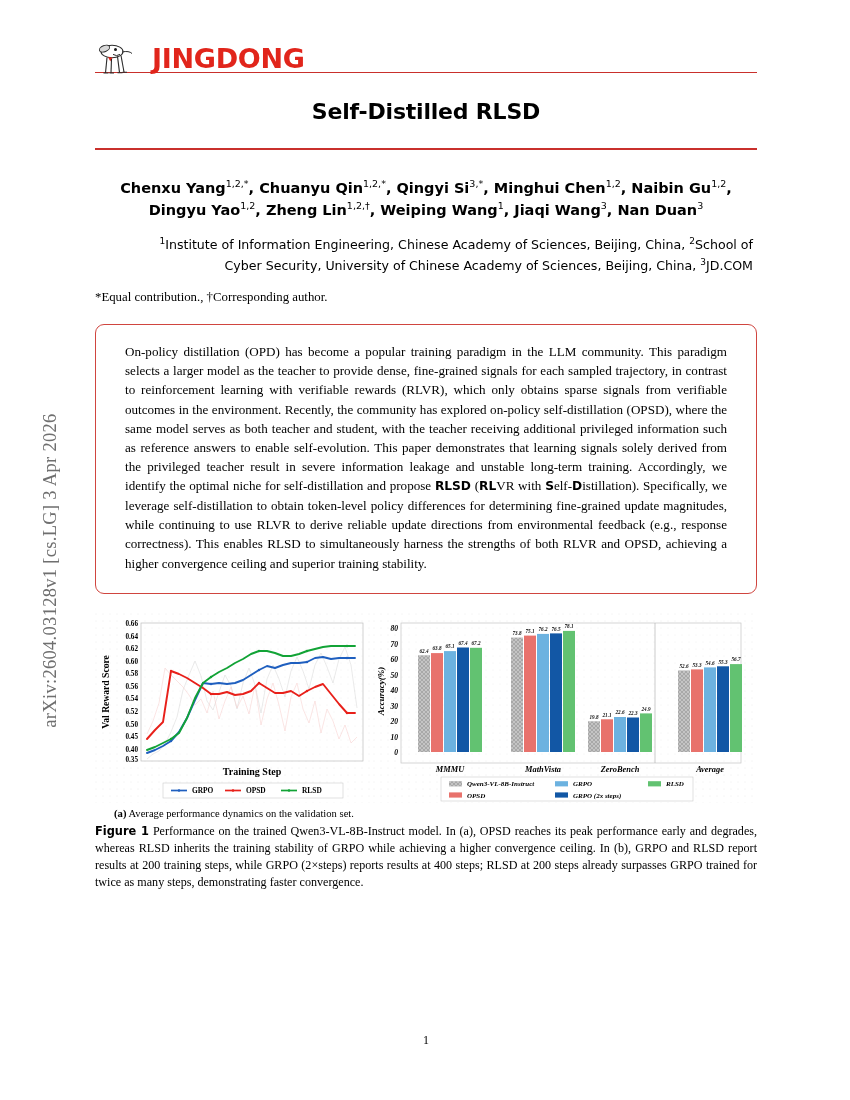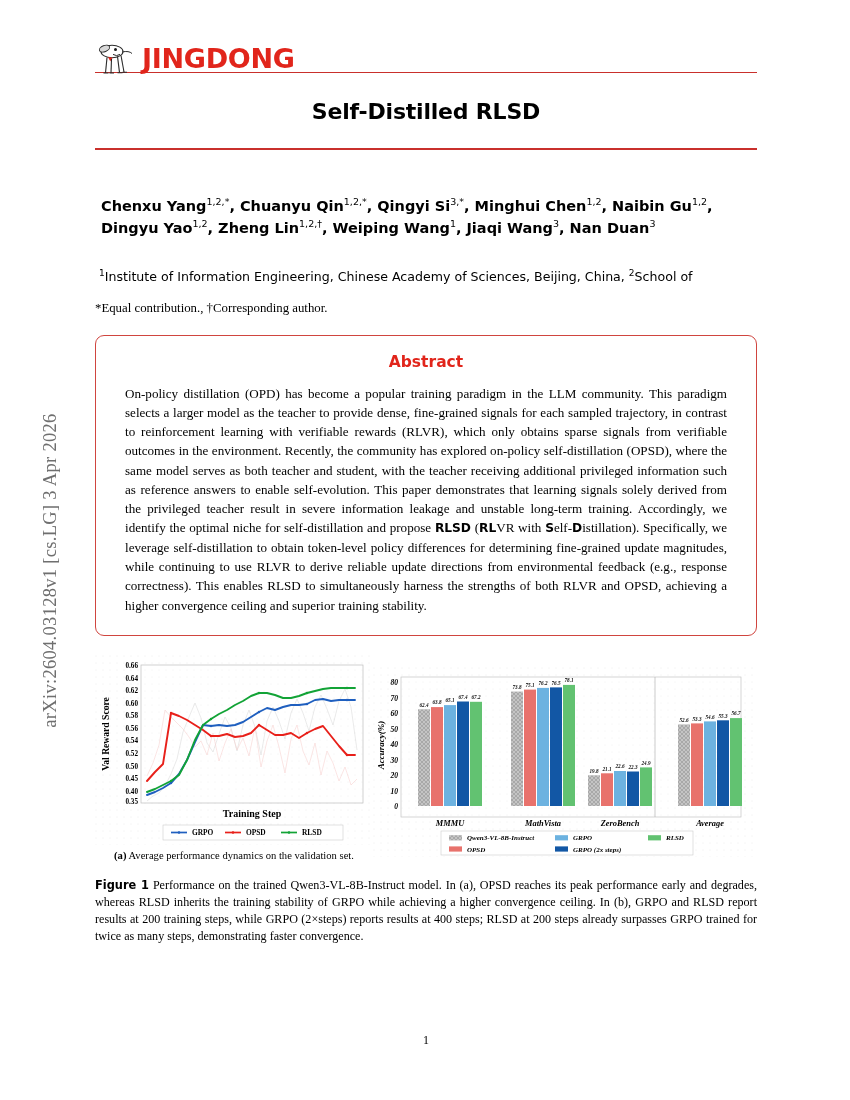--- a/index.html
+++ b/index.html
@@ -38,21 +38,21 @@
     position: absolute;
     left: 95px; top: 0;
     width: 662px;
     height: 1100px;
   }
 
   
   .logo-row {
     display: flex;
     align-items: center;
-    gap: 7px;
+    gap: 17px;
     padding-top: 55px;
     height: 62px;
   }
   .logo-mark { width: 40px; height: 34px; flex: 0 0 auto; }
   .logo-text {
     font-family: "DejaVu Sans", sans-serif;
     font-weight: bold;
     font-size: 27px;
     color: #e1251b;
     letter-spacing: -0.3px;
@@ -68,36 +68,36 @@
     text-align: center;
     font-family: "DejaVu Sans", sans-serif;
     font-weight: bold;
     font-size: 22px;
     letter-spacing: -0.2px;
     margin-top: 26px;
   }
 
   
   .authors {
-    text-align: left;
+    text-align: center;
     font-family: "DejaVu Sans", sans-serif;
     font-weight: bold;
     font-size: 14.5px;
     line-height: 1.52;
-    margin-top: 45px;
+    margin-top: 27px;
     padding: 0 6px;
   }
   .authors sup { font-weight: normal; font-size: 9.5px; }
 
   .affil {
-    text-align: left;
+    text-align: right;
     font-family: "DejaVu Sans", sans-serif;
     font-size: 12.6px;
     line-height: 1.58;
-    margin-top: 27px;
+    margin-top: 13px;
     padding: 0 4px;
   }
   .affil sup { font-size: 9px; }
 
   .contrib {
     font-family: "Liberation Serif", serif;
     font-size: 12.8px;
     margin-top: 14px;
   }
 
@@ -138,35 +138,35 @@
     font-family: "Liberation Mono", monospace;
     font-size: 10.3px;
     color: #e0574f;
   }
 
   
   .figs {
     display: flex;
     margin-top: 19px;
     gap: 0px;
-    align-items: flex-end;
+    align-items: flex-start;
   }
   .fig-left  { width: 278px; }
   .fig-right { width: 384px; font-style: italic; }
 
   .subcap {
     text-align: center;
     font-family: "Liberation Serif", serif;
     font-size: 10.6px;
     margin-top: 1px;
   }
   .subcap b { font-size: 10.6px; }
 
   .fig-caption {
-    margin-top: 16px;
+    margin-top: 4px;
     font-family: "Liberation Serif", serif;
     font-size: 12.1px;
     line-height: 1.42;
     text-align: justify;
   }
   .fig-caption .fignum {
     font-family: "DejaVu Sans", sans-serif;
     font-weight: bold;
     font-size: 11.4px;
   }
@@ -211,26 +211,26 @@
   <div class="paper-title">Self-Distilled RLSD</div>
   <div class="rule" style="margin-top:24px;"></div>
 
   <div class="authors">
     <div>Chenxu Yang<sup>1,2,*</sup>, Chuanyu Qin<sup>1,2,*</sup>, Qingyi Si<sup>3,*</sup>, Minghui Chen<sup>1,2</sup>, Naibin Gu<sup>1,2</sup>,</div>
     <div>Dingyu Yao<sup>1,2</sup>, Zheng Lin<sup>1,2,†</sup>, Weiping Wang<sup>1</sup>, Jiaqi Wang<sup>3</sup>, Nan Duan<sup>3</sup></div>
   </div>
 
   <div class="affil">
     <div><sup>1</sup>Institute of Information Engineering, Chinese Academy of Sciences, Beijing, China, <sup>2</sup>School of</div>
+    <div>Cyber Security, University of Chinese Academy of Sciences, Beijing, China, <sup>3</sup>JD.COM</div>
   </div>
 
   <div class="contrib">*Equal contribution., †Corresponding author.</div>
 
   <div class="abstract-box">
-    <div class="abstract-title">Abstract</div>
     <div class="abstract-body">
       <span>On-policy distillation (OPD) has become a popular training paradigm in the LLM community. This paradigm selects a larger model as the teacher to provide dense, fine-grained signals for each sampled trajectory, in contrast to reinforcement learning with verifiable rewards (RLVR), which only obtains sparse signals from verifiable outcomes in the environment. Recently, the community has explored on-policy self-distillation (OPSD), where the same model serves as both teacher and student, with the teacher receiving additional privileged information such as reference answers to enable self-evolution. This paper demonstrates that learning signals solely derived from the privileged teacher result in severe information leakage and unstable long-term training. Accordingly, we identify the optimal niche for self-distillation and propose </span><b>RLSD</b><span> (</span><b>RL</b><span>VR with </span><b>S</b><span>elf-</span><b>D</b><span>istillation). </span><span>Specifically, we leverage self-distillation to obtain token-level policy differences for determining fine-grained update magnitudes, while continuing to use RLVR to derive reliable update directions from environmental feedback (e.g., response correctness). This enables RLSD to simultaneously harness the strengths of both RLVR and OPSD, achieving a higher convergence ceiling and superior training stability.</span>
     </div>
   </div>
 
   <div class="figs">
 
     <div class="fig-left">
       <svg viewBox="0 0 278 190" width="278" height="190">
         <rect x="0" y="0" width="278" height="190" fill="#ffffff"></rect>

